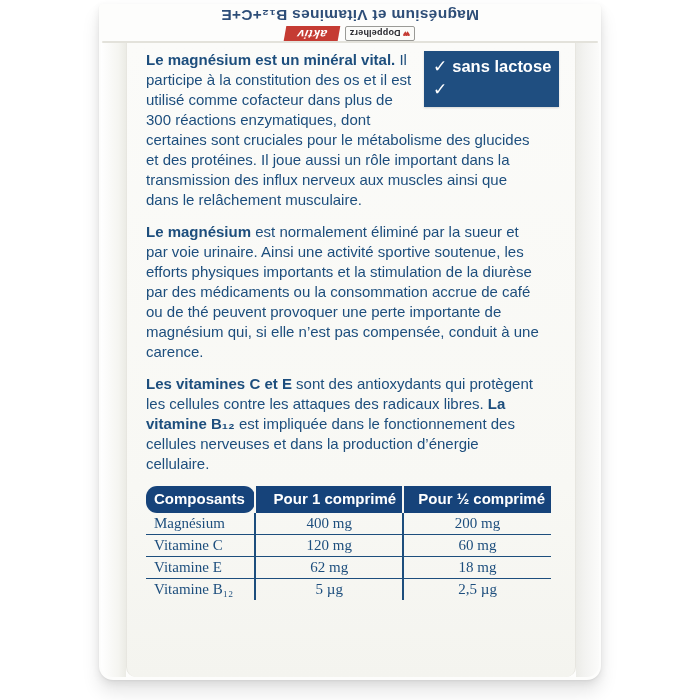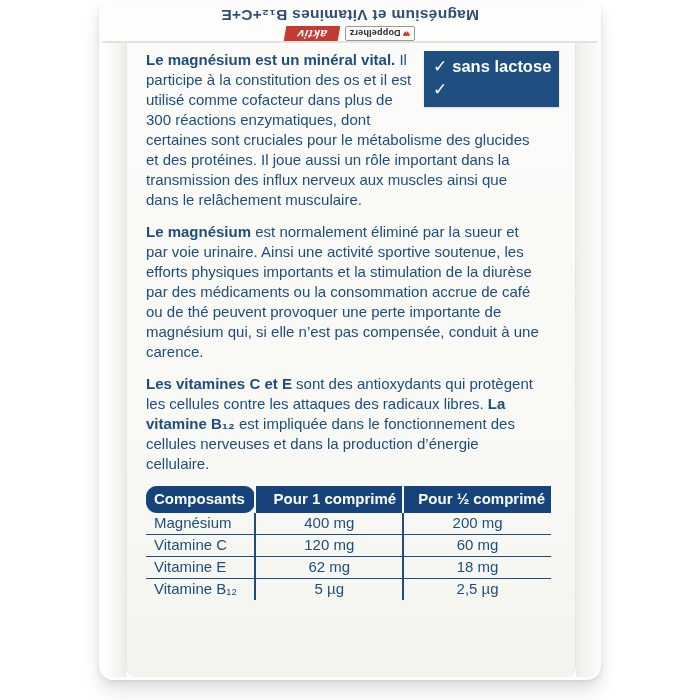--- a/index.html
+++ b/index.html
@@ -64,21 +64,21 @@
   }
   
   table.nutri{border-collapse:collapse;width:calc(100% - 8px);font-size:15px;}
   table.nutri th{
     background:#16437a;color:#fff;font-weight:700;text-align:center;
     padding:2px 6px 3px;height:22px;
   }
   table.nutri th:first-child{text-align:left;padding-left:8px;width:27%;border-radius:11px;}
   table.nutri th + th{border-left:2.5px solid #f6f6f2;width:36.5%;text-align:right;}
   table.nutri td{
-    padding:1px 6px 2px;text-align:center;color:#1d4e7d;line-height:18px;
+    padding:1px 6px 2px;text-align:center;color:#1d4e7d;line-height:18px;font-family:Liberation Serif, serif;
   }
   table.nutri td:first-child{text-align:left;padding-left:8px;}
   table.nutri td + td{border-left:2px solid #1d4e7d;}
   table.nutri tr:not(:last-child) td{border-bottom:1.5px solid #1d4e7d;}
 </style>
 </head>
 <body>
 
 <div class="box">
 

